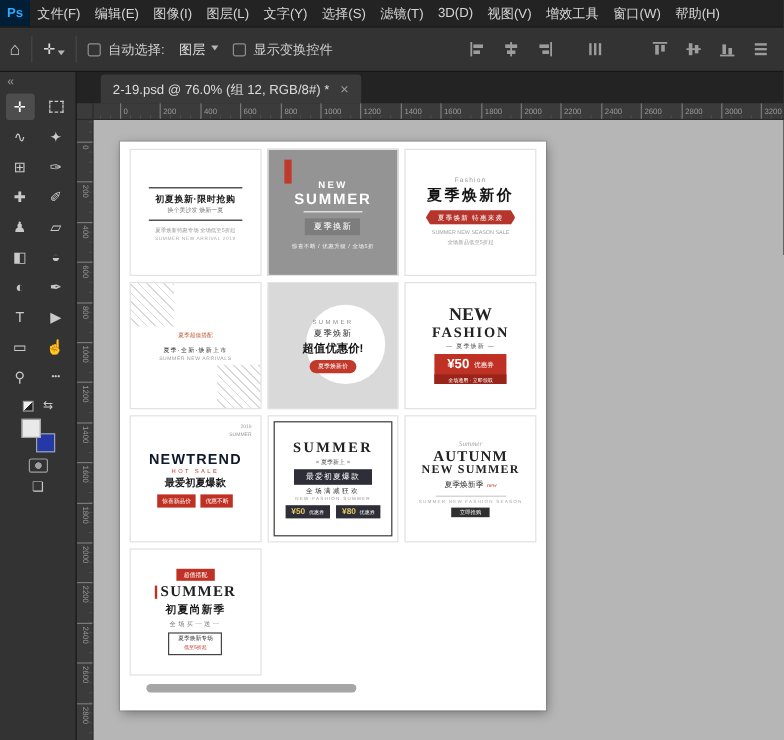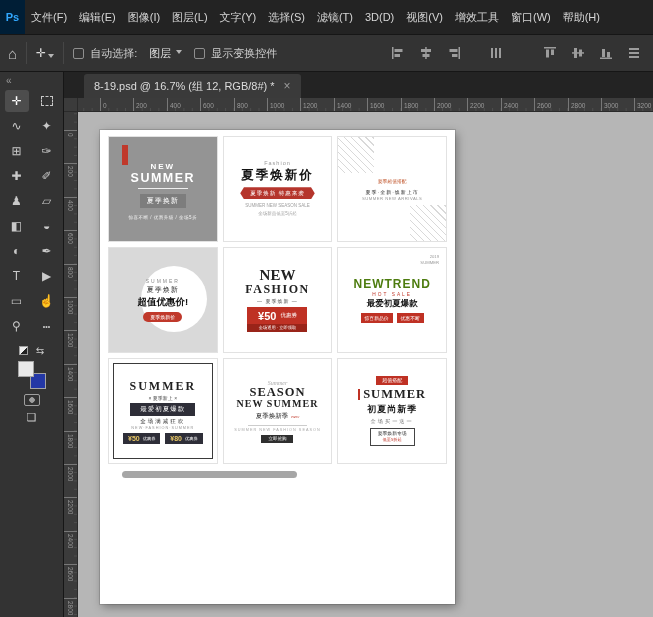--- a/index.html
+++ b/index.html
@@ -4,21 +4,21 @@
 <style>
   * { box-sizing: border-box; margin: 0; padding: 0; }
   html, body { width: 653px; height: 617px; overflow: hidden; background: #1f1f1f; }
   .app {
     width: 653px; height: 617px; display: flex; flex-direction: column;
     font-family: "Liberation Sans", "DejaVu Sans", sans-serif; color: #d6d6d6;
   }
 
   
   .menubar { flex: 0 0 22px; background: #232323; display: flex; align-items: center; font-size: 11px; }
-  .ps-logo { width: 25px; height: 34px; display: flex; align-items: center; justify-content: center;
+  .ps-logo { width: 25px; height: 22px; display: flex; align-items: center; justify-content: center;
              font-weight: bold; font-size: 11px; }
   .menu-item { padding: 0 6px; height: 100%; display: flex; align-items: center; white-space: nowrap; }
 
   
   .optionsbar { flex: 0 0 38px; background: #333; border-top: 1px solid #161616; border-bottom: 1px solid #161616;
                 display: flex; align-items: center; gap: 6px; padding: 0 8px; font-size: 11px; }
   .ob-icon { color: #c9c9c9; font-size: 15px; line-height: 1; }
   .ob-sep { width: 1px; height: 22px; background: #464646; margin: 0 3px; }
   .ob-tool { display: flex; align-items: flex-end; gap: 2px; color: #ddd; font-size: 12px; }
   .caret-down { width: 0; height: 0; border-left: 3px solid transparent; border-right: 3px solid transparent;
@@ -144,21 +144,21 @@
 
   .c8-l1 { font-size: 15px; font-weight: 700; line-height: 1; }
   .c8-l2 { font-size: 12px; font-weight: 700; letter-spacing: 1.5px; line-height: 1.05; }
   .c8-div { font-size: 5px; color: #555; margin: 2px 0 3px; letter-spacing: 1px; }
   .c8-coupon { width: 60px; color: #fff; }
   .c8-coupon-main { display: flex; align-items: center; justify-content: center; gap: 4px; padding: 3px 0 2px; }
   .c8-amt { font-size: 11px; font-weight: 800; } .c8-clabel { font-size: 5.5px; }
   .c8-note { background: #992419; font-size: 4.2px; padding: 1.5px 0; }
 
   .c9-corner { position: absolute; right: 7px; top: 6px; font-size: 4.2px; color: #999; text-align: right; line-height: 1.4; }
-  .c9-title { font-size: 12px; font-weight: 900; letter-spacing: 1px; color: #4d7c0f; }
+  .c9-title { font-size: 12px; font-weight: 900; letter-spacing: 1px; color: #0f172a; }
   .c9-eyebrow { font-size: 4.8px; color: #c13a2c; letter-spacing: 2px; margin: 1px 0; }
   .c9-sub { font-size: 8.5px; font-weight: 800; color: #1a1a1a; margin-bottom: 3px; }
   .c9-chips { display: flex; gap: 4px; }
   .c9-chip { color: #fff; font-size: 4.8px; padding: 2px 4px; }
 
   .c10::before { content: ""; position: absolute; inset: 4px; border: 1px solid #3a3a3a; pointer-events: none; }
   .c10-title { font-size: 12px; font-weight: 700; letter-spacing: 2px; }
   .c10-sub { font-size: 5px; color: #555; margin: 1px 0 2px; }
   .c10-bar { background: #2e2e38; color: #fff; font-size: 6.5px; padding: 2px 10px; letter-spacing: 1px; }
   .c10-l1 { font-size: 5.5px; letter-spacing: 2px; margin-top: 2px; color: #333; }
@@ -364,21 +364,21 @@
           <div class="swatch bg" style="background-color: rgb(36, 56, 166);"></div>
         </div>
         <div class="qmask"></div>
         <div class="smode">❏</div>
       </div>
     </div>
 
     <div class="doc">
       <div class="tabbar">
         <div class="tab">
-          <span>8-19.psd @ 16.7% (组 12, RGB/8#) *</span>
+          <span>2-19.psd @ 76.0% (组 12, RGB/8#) *</span>
           <span class="tab-close">×</span>
         </div>
       </div>
 
       <div class="ruler-row">
         <div class="ruler-corner"></div>
         <div class="hruler">
           <span class="lbl" style="left:22px">0</span>
           <span class="lbl" style="left:55px">200</span>
           <span class="lbl" style="left:89px">400</span>
@@ -415,20 +415,28 @@
           <span class="lbl" style="top:385px">2200</span>
           <span class="lbl" style="top:419px">2400</span>
           <span class="lbl" style="top:452px">2600</span>
           <span class="lbl" style="top:486px">2800</span>
         </div>
 
         <div class="canvas">
           <div class="artboard">
             <div class="grid">
 
+              <div class="card c1">
+                <div class="c1-rule"></div>
+                <div class="c1-title">初夏换新·限时抢购</div>
+                <div class="c1-sub">换个美沙发 焕新一夏</div>
+                <div class="c1-rule"></div>
+                <div class="c1-desc">夏季焕新特惠专场 全场低至5折起</div>
+                <div class="c1-footer">SUMMER NEW ARRIVAL 2019</div>
+              </div>
 
               <div class="card c2">
                 <div class="c2-redbar" style="background-color: rgb(192, 57, 43);"></div>
                 <div class="c2-l1">NEW</div>
                 <div class="c2-l2">SUMMER</div>
                 <div class="c2-hr"></div>
                 <div class="c2-chip">夏季换新</div>
                 <div class="c2-footer">惊喜不断 / 优惠升级 / 全场5折</div>
               </div>
 
@@ -498,21 +506,21 @@
                   </span>
                   <span class="c10-coupon">
                     <span class="c10-amt">¥80</span>
                     <span class="c10-clabel">优惠券</span>
                   </span>
                 </div>
               </div>
 
               <div class="card c11">
                 <div class="c11-script serif">Summer</div>
-                <div class="c11-t1 serif">SEASON</div>
+                <div class="c11-t1 serif">AUTUNM</div>
                 <div class="c11-t2 serif">NEW SUMMER</div>
                 <div class="c11-subrow">
                   <span class="c11-sub">夏季焕新季</span>
                   <span class="c11-accent serif">new</span>
                 </div>
                 <div class="c11-hr"></div>
                 <div class="c11-footer">SUMMER NEW FASHION SEASON</div>
                 <div class="c11-btn">立即抢购</div>
               </div>
 

